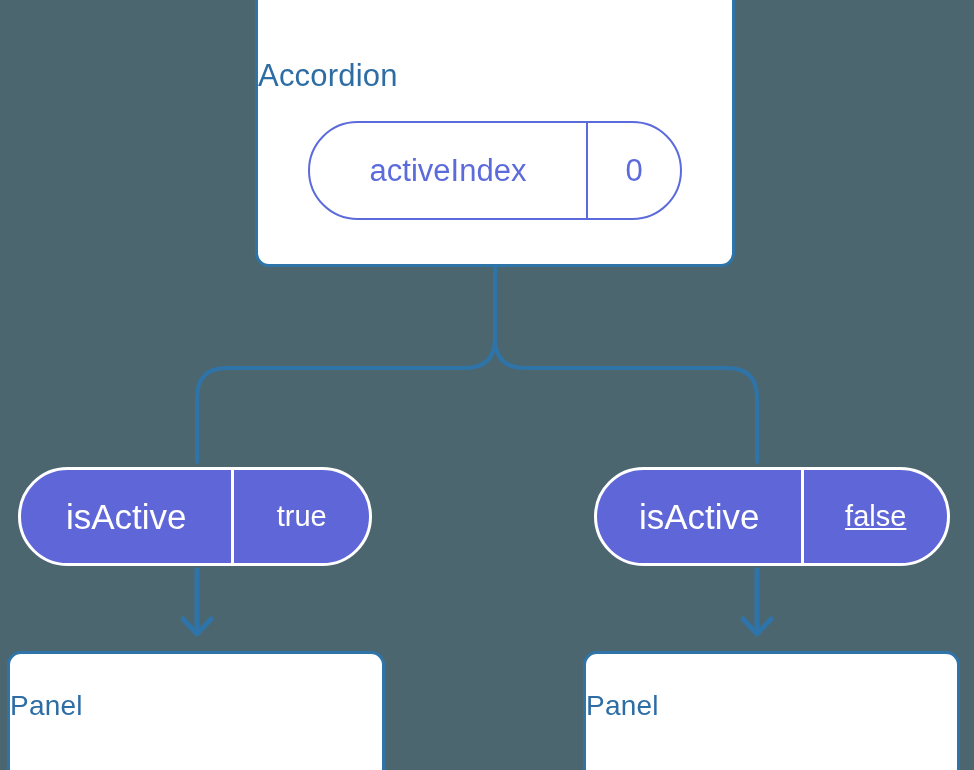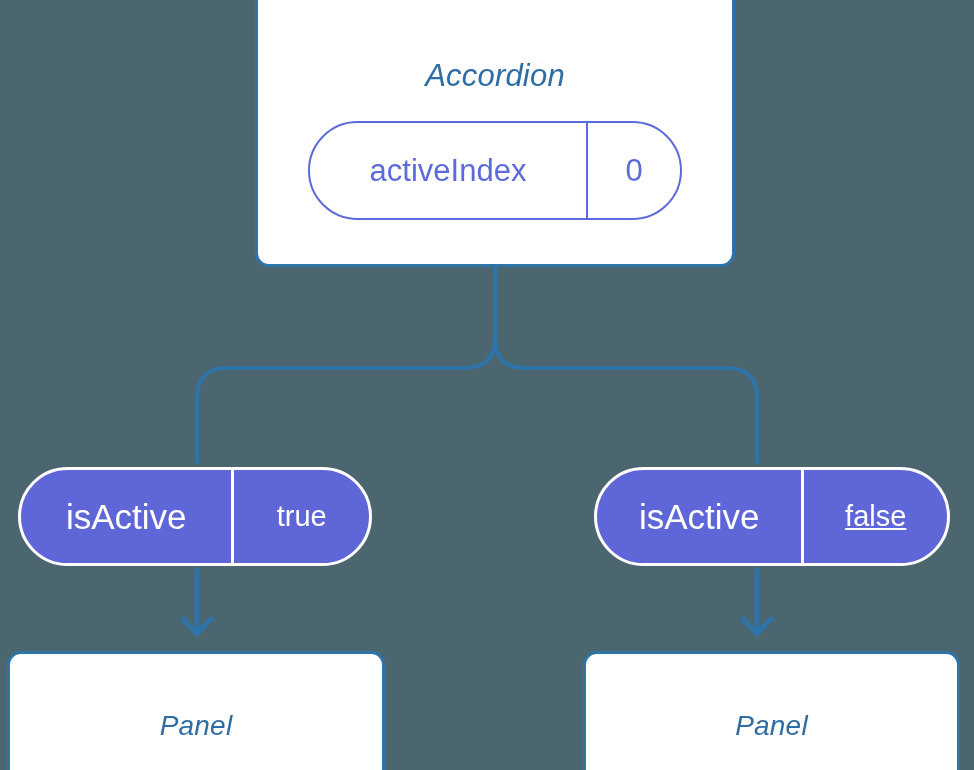--- a/index.html
+++ b/index.html
@@ -38,24 +38,23 @@
     background: #ffffff;
     border: 3px solid #2f74a8;
     border-radius: 14px;
     box-sizing: border-box;
     z-index: 2;
   }
   .card-title {
     color: #2e6da4;
     font-size: 31px;
     font-weight: 400;
-    text-align: center;
+    text-align: left;
     letter-spacing: 0.2px;
     white-space: nowrap;
-    font-style: italic;
   }
 
   
   #accordion-card {
     left: 255px;
     top: -18px;
     width: 480px;
     height: 285px;
   }
   #accordion-card .card-title {
@@ -63,21 +62,21 @@
   }
 
   
   .panel-card {
     height: 140px;
   }
   .panel-card .card-title {
     position: absolute;
     left: 0;
     right: 0;
-    top: 56px;
+    top: 36px;
     font-size: 28px;
   }
   #panel-card-left {
     left: 7px;
     top: 651px;
     width: 378px;
   }
   #panel-card-right {
     left: 583px;
     top: 651px;

